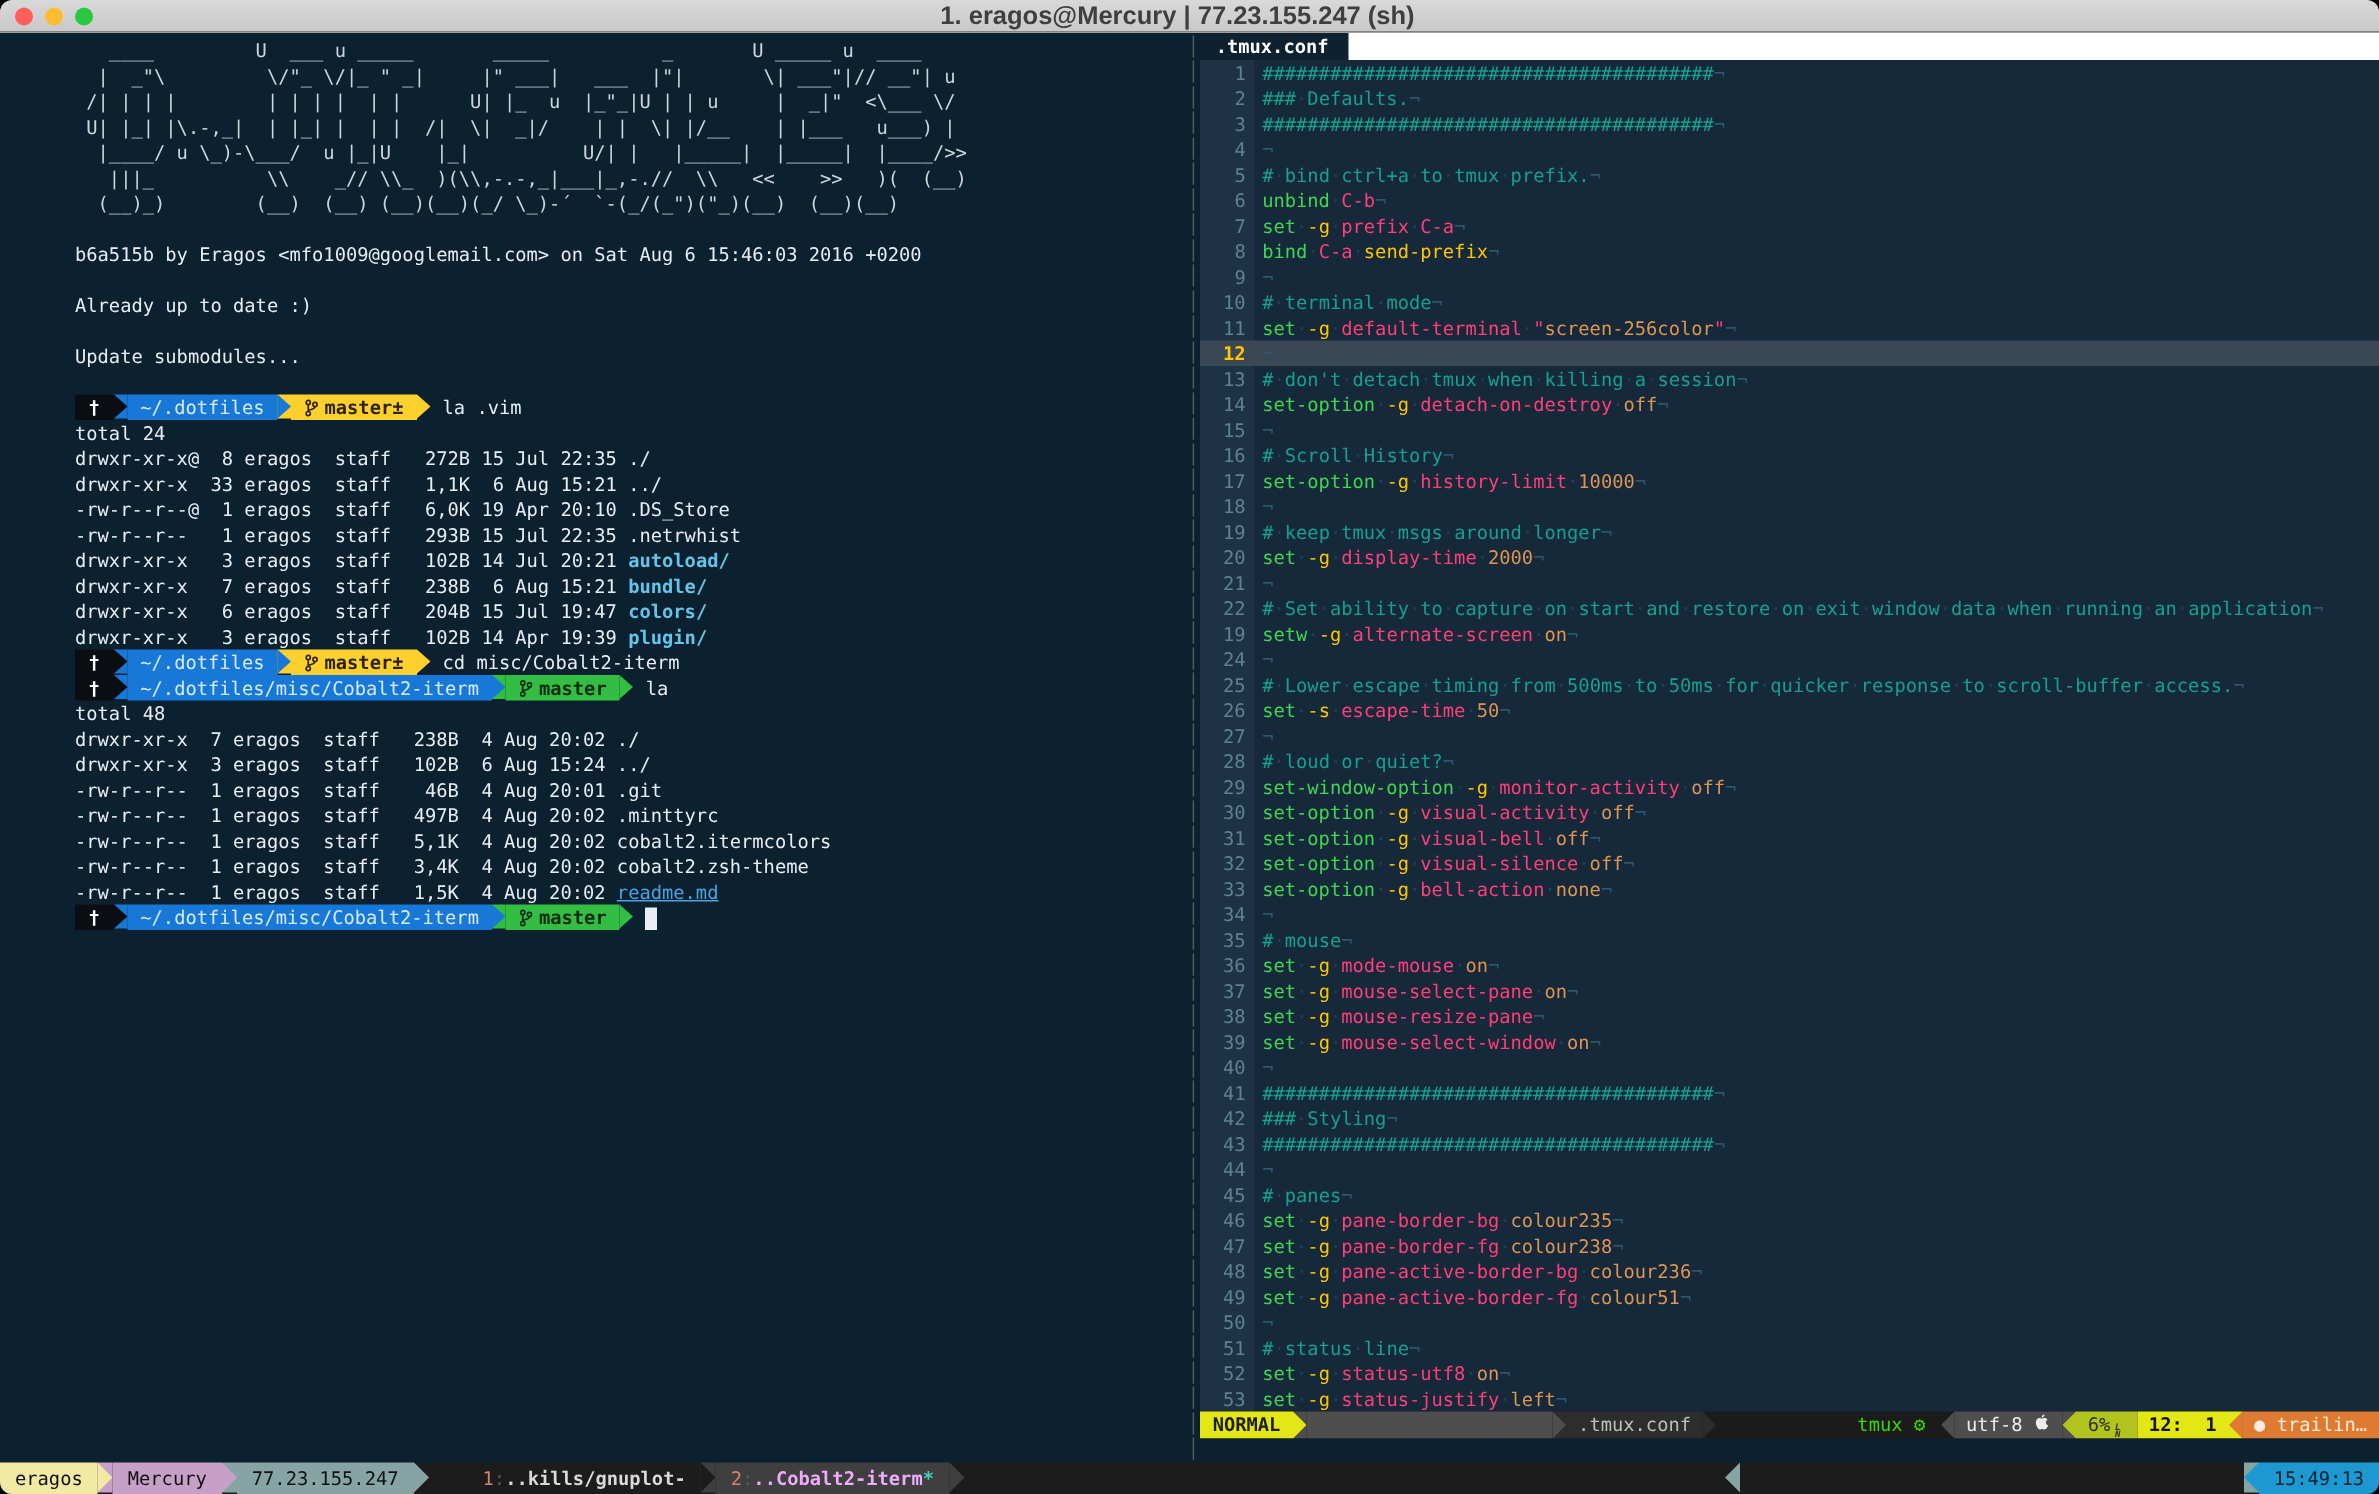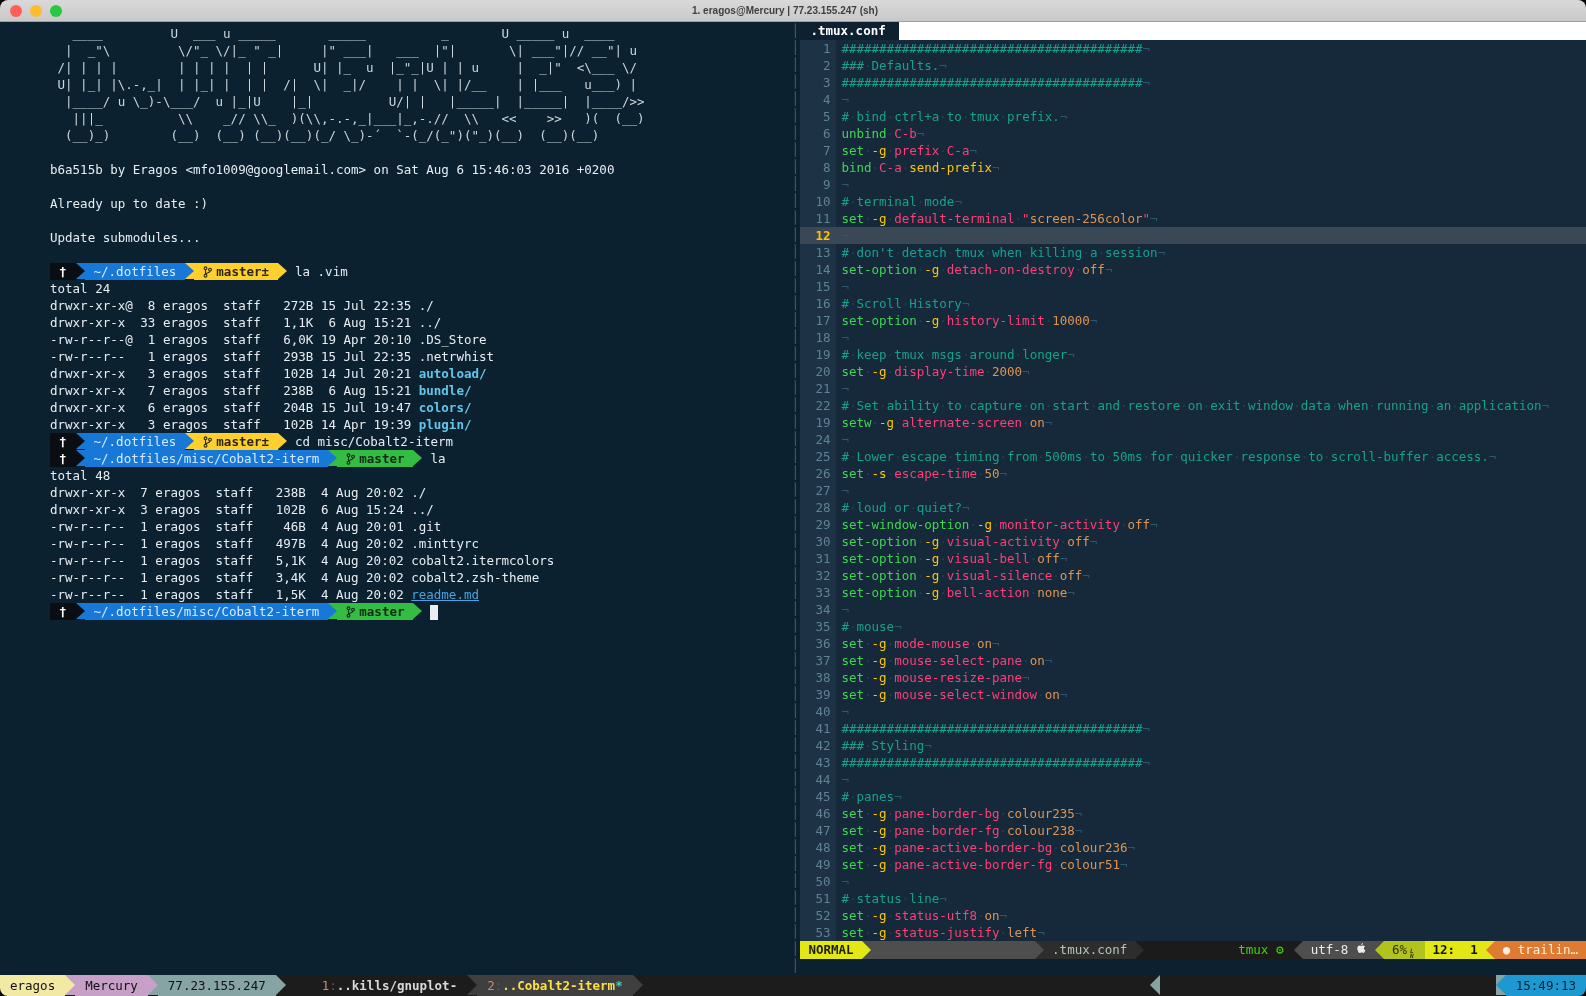--- a/index.html
+++ b/index.html
@@ -6,21 +6,21 @@
   .window{width:1586px;height:996px;border-radius:8px;overflow:hidden;position:relative;
           font-family:"DejaVu Sans Mono","Liberation Mono",monospace;}
   
   .titlebar{height:22px;background:linear-gradient(#d9d9d9,#c9c9c9);display:flex;align-items:center;
             position:relative;border-bottom:1px solid #9f9f9f;box-sizing:border-box;}
   .tl{width:12px;height:12px;border-radius:50%;margin-left:8px;}
   .tl.red{background:#ff5f57;margin-left:10px;}
   .tl.yel{background:#febc2e;}
   .tl.grn{background:#28c840;}
   .title-text{position:absolute;left:0;right:16px;text-align:center;font-family:"Liberation Sans",sans-serif;
-              font-size:10px;font-weight:bold;color:#3f3f3f;}
+              font-size:17px;font-weight:bold;color:#3f3f3f;}
   
   .screen{height:974px;display:flex;flex-direction:column;background:#0c2130;}
   .panes{height:953px;display:flex;margin-left:40px;}
   .left-pane{width:770px;height:953px;background:#0c2130;padding:3px 0 0 10px;box-sizing:border-box;overflow:hidden;}
   .pane-divider{width:10px;height:953px;color:#4d6156;font-size:12.5px;line-height:17px;white-space:pre;
                 text-align:center;overflow:hidden;background:#0c2130;}
   .right-pane{width:806px;height:953px;background:#15293a;display:flex;flex-direction:column;overflow:hidden;}
   
   .trow{height:17px;line-height:17px;font-size:12.5px;white-space:pre;color:#e7edf2;}
   .trow.art{color:#ccd6da;}
@@ -76,21 +76,21 @@
   .s-ip{background:#86a4a4;}
   .sarr{width:0;height:0;border-top:10.5px solid transparent;border-bottom:10.5px solid transparent;
         border-left:10px solid #000;}
   .sarl{width:0;height:0;border-top:10.5px solid transparent;border-bottom:10.5px solid transparent;
         border-right:10px solid #000;}
   .win{padding:0 10px;white-space:pre;}
   .win .wi{color:#d4846c;}
   .win .wc{color:#5a5a5a;}
   .win .wn{color:#d9d9d9;font-weight:bold;margin-top:23px;}
   .win.active{background:#3f3f3f;}
-  .win.active .wn{color:#fde047;}
+  .win.active .wn{color:#f0abfc;}
   .wf-star{color:#3fd2c4;font-weight:bold;}
   .wf-dash{color:#d9d9d9;font-weight:bold;}
   .s-mem{background:#86a4a4;color:#0e1414;font-weight:bold;margin-top:36px;}
   .s-clock{background:#1d98d0;color:#06222f;font-weight:normal;}
   .sp{flex:1;}
 </style>
 </head>
 <body>
 
 <div class="window">

